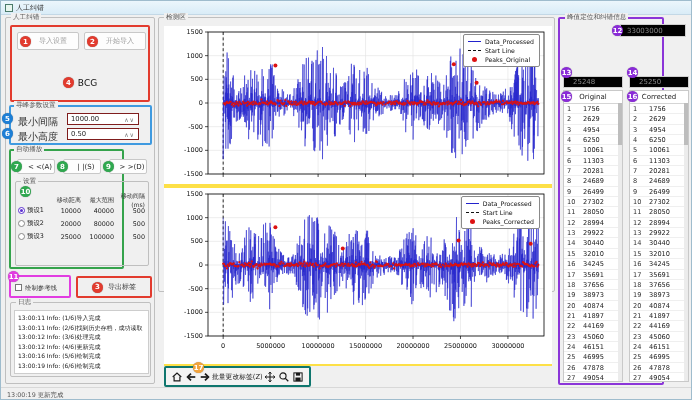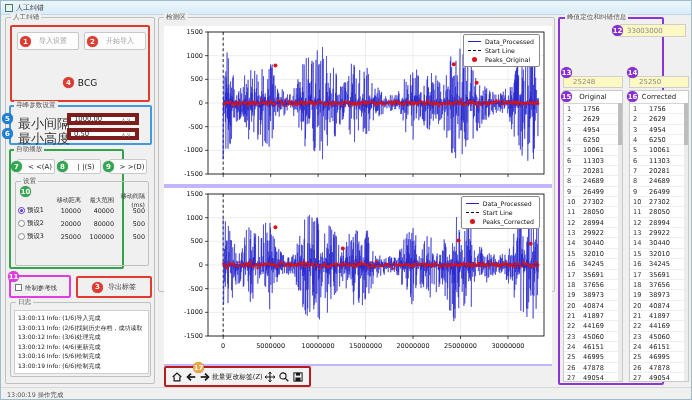--- a/index.html
+++ b/index.html
@@ -12,49 +12,49 @@
   .group{position:absolute;border:1px solid #bfbfbf;border-radius:2px;box-sizing:border-box;}
   .glabel{position:absolute;top:-5px;left:5px;background:#f0f0f0;padding:0 2px;font-size:6.6px;color:#555;line-height:9px;white-space:nowrap;}
   .hl{position:absolute;border-style:solid;border-width:2px;border-radius:2px;box-sizing:border-box;}
   .badge{position:absolute;width:11px;height:11px;border-radius:50%;color:#fff;font-size:7px;font-weight:bold;
          display:flex;align-items:center;justify-content:center;z-index:5;box-shadow:0 0 1px rgba(0,0,0,.45);}
   .b-red{background:#e23b2e}.b-blue{background:#1d7fd6}.b-green{background:#2fa84f}
   .b-mag{background:#e13ce1}.b-pur{background:#8a2bd8}.b-org{background:#f2a33c}
   .btn{position:absolute;background:#fdfdfd;border:1px solid #c8c8c8;border-radius:2px;box-sizing:border-box;
        display:flex;align-items:center;justify-content:center;font-size:7px;cursor:default;}
   .btn.dim{color:#9c9c9c}
-  .field{position:absolute;background:#fff;border:4px solid #7f1d1d;box-sizing:border-box;font-size:6.8px;
+  .field{position:absolute;background:#fff;border:1px solid #7f1d1d;box-sizing:border-box;font-size:6.8px;
        display:flex;align-items:center;padding:0 3px;}
   .spin{margin-left:auto;color:#777;font-size:6px;letter-spacing:1px;}
-  .lp-row-label{position:absolute;font-size:13px;color:#333;}
+  .lp-row-label{position:absolute;font-size:10px;color:#333;}
   .prow{display:grid;grid-template-columns:11px 26px 31px 33px 31px;align-items:center;font-size:6.4px;height:13px;}
   .phead{display:grid;grid-template-columns:11px 26px 31px 33px 31px;font-size:6.1px;color:#333;height:11px;align-items:center;}
   .pv{text-align:right;padding-right:3px;}
   .radio{width:7px;height:7px;border:1px solid #888;border-radius:50%;background:#fff;justify-self:center;box-sizing:border-box;position:relative;}
   .radio.sel{border-color:#5b2fd0;}
   .radio.sel::after{content:"";position:absolute;left:1px;top:1px;width:3px;height:3px;border-radius:50%;background:#5b2fd0;}
   .pinput{background:#fff;border:1px solid #c0c0c0;border-bottom:1px solid #8a5fd6;font-size:6.3px;text-align:right;
        padding:0 2px;height:10px;line-height:10px;box-sizing:border-box;margin-right:1px;}
   .cbx{position:absolute;width:7px;height:7px;border:1px solid #777;background:#fff;box-sizing:border-box;}
   .logarea{position:absolute;background:#fff;border:1px solid #cdcdcd;box-sizing:border-box;padding:2px 3px;overflow:hidden;}
   .logline{font-size:6px;line-height:9.6px;color:#222;white-space:nowrap;}
-  .figure{position:absolute;background:#c4b5fd;text-align:center;}
+  .figure{position:absolute;background:#fde047;text-align:center;}
   .chart-box{position:absolute;width:388px;}
   .legend{position:absolute;right:12px;top:8px;background:#fff;border:1px solid #8a8a8a;border-radius:2px;
        padding:2px 5px 2px 4px;font-size:6.2px;line-height:9px;color:#111;}
   .lrow{display:flex;align-items:center;white-space:nowrap;}
   .ls{display:inline-block;width:13px;margin-right:4px;}
   .ls-line{border-top:1.4px solid #2222cc;height:0;}
   .ls-dash{border-top:1.4px dashed #111;height:0;}
   .ls-dot{width:5px;height:5px;border-radius:50%;background:#dd1111;margin-left:4px;margin-right:8px;flex:none;}
-  .toolbar{position:absolute;border:2px solid #b91c1c;background:#f3f3f3;display:flex;align-items:center;
+  .toolbar{position:absolute;border:2px solid #0f766e;background:#f3f3f3;display:flex;align-items:center;
        gap:1px;padding:0 4px;box-sizing:border-box;border-radius:2px;}
   .ticon{width:13px;height:13px;display:flex;align-items:center;justify-content:center;}
   .tlabel{font-size:6.8px;color:#222;white-space:nowrap;}
-  .rfield{position:absolute;background:#fef9c3;border:1px solid #cfcfcf;box-sizing:border-box;color:#888;
+  .rfield{position:absolute;background:#000000;border:1px solid #cfcfcf;box-sizing:border-box;color:#888;
        font-size:7px;display:flex;align-items:center;padding-left:6px;}
   .rlabel{position:absolute;font-size:6.4px;color:#333;white-space:nowrap;margin-top:48px;}
   .ptable{position:absolute;background:#fff;border:1px solid #c9c9c9;box-sizing:border-box;overflow:hidden;}
   .pthead{height:12px;line-height:12px;text-align:center;font-size:7px;color:#222;border-bottom:1px solid #d5d5d5;}
   .ptrow{display:grid;grid-template-columns:15px 1fr;height:10.35px;line-height:10.3px;font-size:6.6px;
        border-bottom:1px solid #efefef;box-sizing:border-box;}
   .ptrow .ix{padding-left:3px;color:#333;}
   .ptrow .vv{padding-left:4px;color:#222;}
   .scrollstrip{position:absolute;top:12px;right:0;width:4px;bottom:0;background:#ececec;}
   .scrollthumb{position:absolute;top:0;left:0;width:4px;height:42px;background:#bdbdbd;}
@@ -1223,15 +1223,15 @@
             <span class="vv">49054</span>
           </div>
         </div>
       <div class="scrollstrip">
           <div class="scrollthumb"></div>
         </div>
     </div>
   </div>
 
   <div class="statusbar">
-    <span class="status-text">13:00:19 操作完成</span>
+    <span class="status-text">13:00:19 更新完成</span>
   </div>
 </div>
 
 </body></html>

